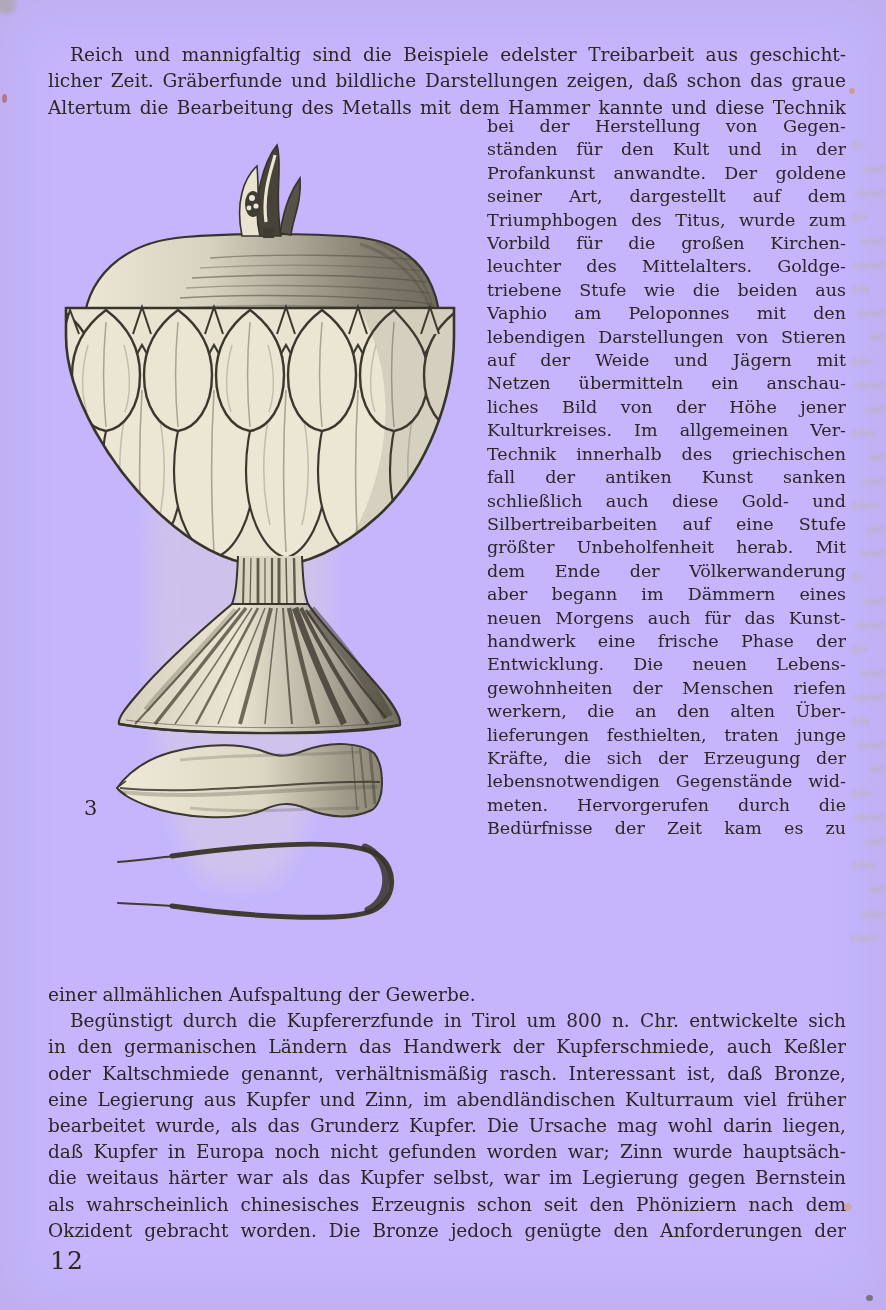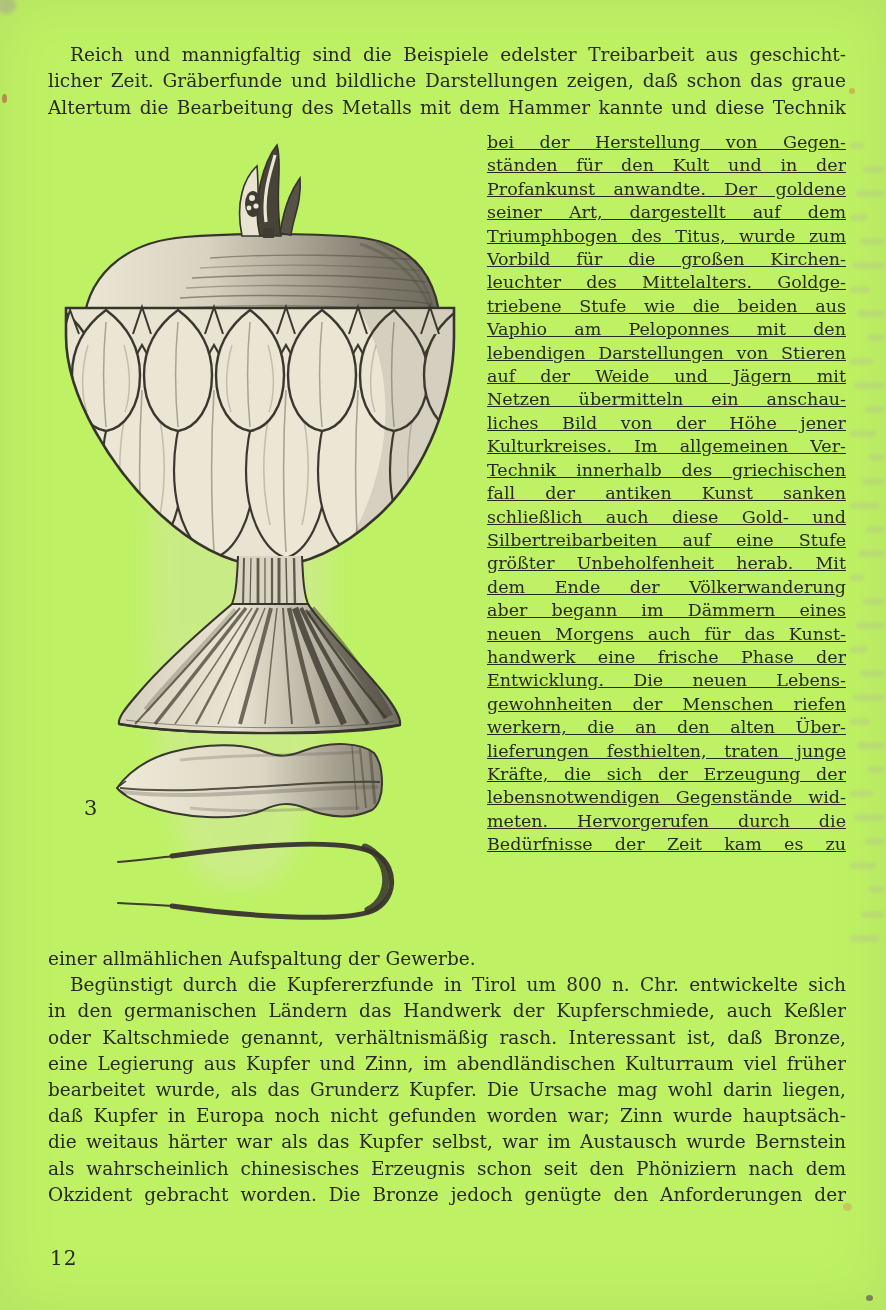--- a/index.html
+++ b/index.html
@@ -1,36 +1,36 @@
 <!DOCTYPE html>
 <html><head>
 <meta charset="utf-8">
 <style>
   html,body { margin:0; padding:0; background:#e8e3cf; }
   .page {
     position:relative; width:886px; height:1310px;
-    background:#bef264;
+    background:#c4b5fd;
     font-family:"DejaVu Serif", serif;
     color:#2b2822;
     overflow:hidden;
     box-shadow: inset 0 0 60px rgba(120,110,80,0.12);
   }
   .textblock { position:absolute; }
   .line {
     text-align:justify;
     text-align-last:justify;
     white-space:normal;
     overflow:hidden;
   }
-  .line.no-just { text-align-last:left; }
+  .line.no-just { text-align-last:left;margin-top:36px; }
   .line.indent { padding-left:22px; }
   .para-top    { left:48px;  top:42px;  width:798px; font-size:18.5px; line-height:26.3px; }
-  .col-right   { left:487px; top:131px; width:359px; font-size:17.5px; line-height:23.4px;text-decoration:underline; }
+  .col-right   { left:487px; top:115px; width:359px; font-size:17.5px; line-height:23.4px; }
   .para-bottom { left:48px;  top:946px; width:798px; font-size:18.5px; line-height:26.2px; }
-  .page-number { position:absolute; left:50px; top:1246px; font-size:20px; letter-spacing:1px; }
+  .page-number { position:absolute; left:50px; top:1246px; font-size:25px; letter-spacing:1px; }
   .figure { position:absolute; left:60px; top:140px; width:420px; height:800px; }
   .fig-label { position:absolute; left:24px; top:656px; font-size:21px; }
   
   .ghost-col {
     position:absolute; left:850px; top:142px; width:34px; height:800px;
     display:flex; flex-direction:column; justify-content:space-between;
     opacity:0.5; filter:blur(1px);
   }
   .ghost-line { height:7px; background:#b7b29b; border-radius:3px; opacity:0.55; }
   .ghost-blob {
@@ -317,20 +317,20 @@
     </div>
 
   <div class="textblock para-bottom">
       <div class="line no-just">einer allmählichen Aufspaltung der Gewerbe.</div>
       <div class="line indent">Begünstigt durch die Kupfererzfunde in Tirol um 800 n. Chr. entwickelte sich</div>
       <div class="line">in den germanischen Ländern das Handwerk der Kupferschmiede, auch Keßler</div>
       <div class="line">oder Kaltschmiede genannt, verhältnismäßig rasch. Interessant ist, daß Bronze,</div>
       <div class="line">eine Legierung aus Kupfer und Zinn, im abendländischen Kulturraum viel früher</div>
       <div class="line">bearbeitet wurde, als das Grunderz Kupfer. Die Ursache mag wohl darin liegen,</div>
       <div class="line">daß Kupfer in Europa noch nicht gefunden worden war; Zinn wurde hauptsäch-</div>
-      <div class="line">die weitaus härter war als das Kupfer selbst, war im Austausch wurde Bernstein</div>
+      <div class="line">die weitaus härter war als das Kupfer selbst, war im Legierung gegen Bernstein</div>
       <div class="line">als wahrscheinlich chinesisches Erzeugnis schon seit den Phöniziern nach dem</div>
       <div class="line">Okzident gebracht worden. Die Bronze jedoch genügte den Anforderungen der</div>
     </div>
 
   <div class="page-number">12</div>
 
 </div>
 
 </body></html>

